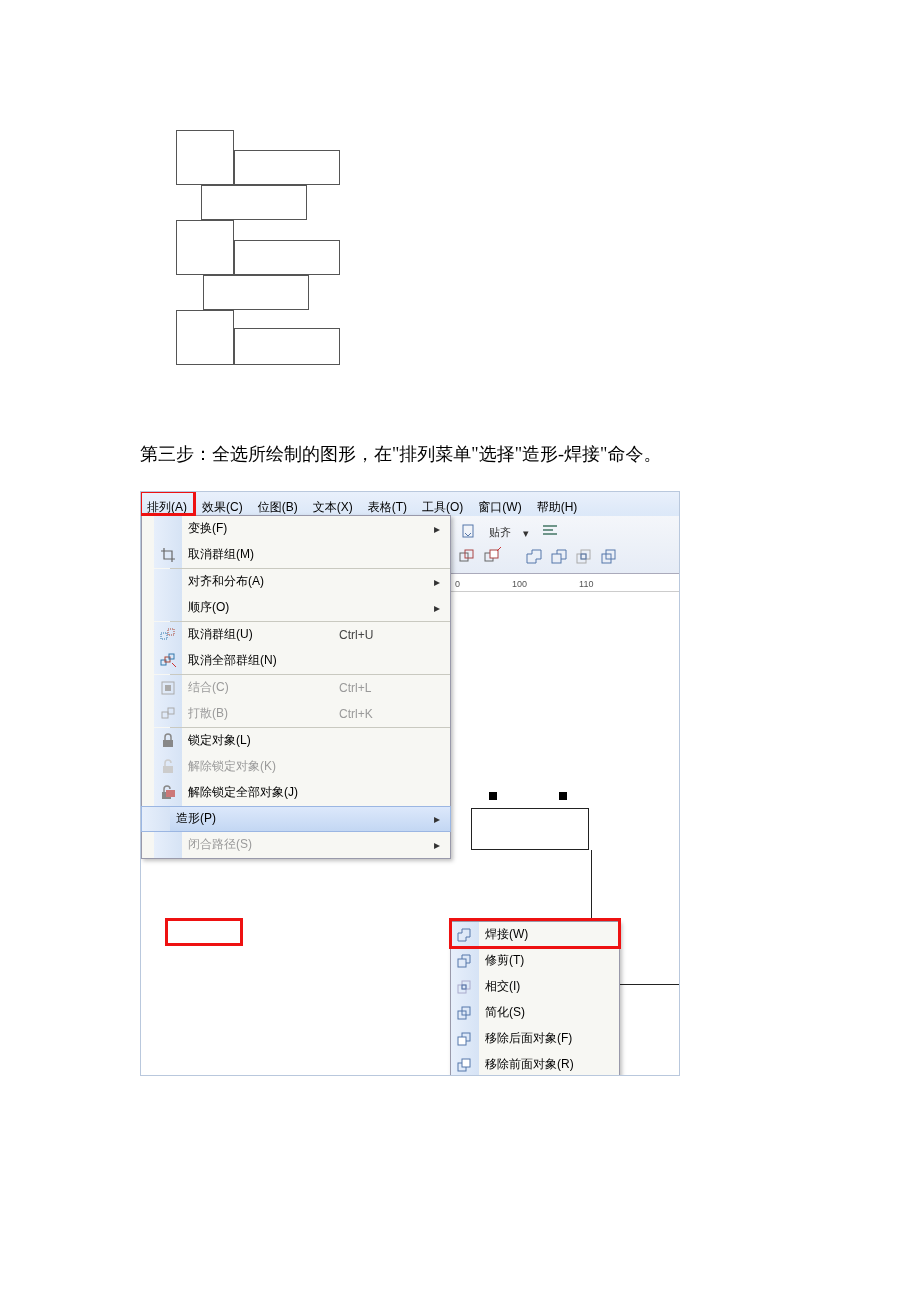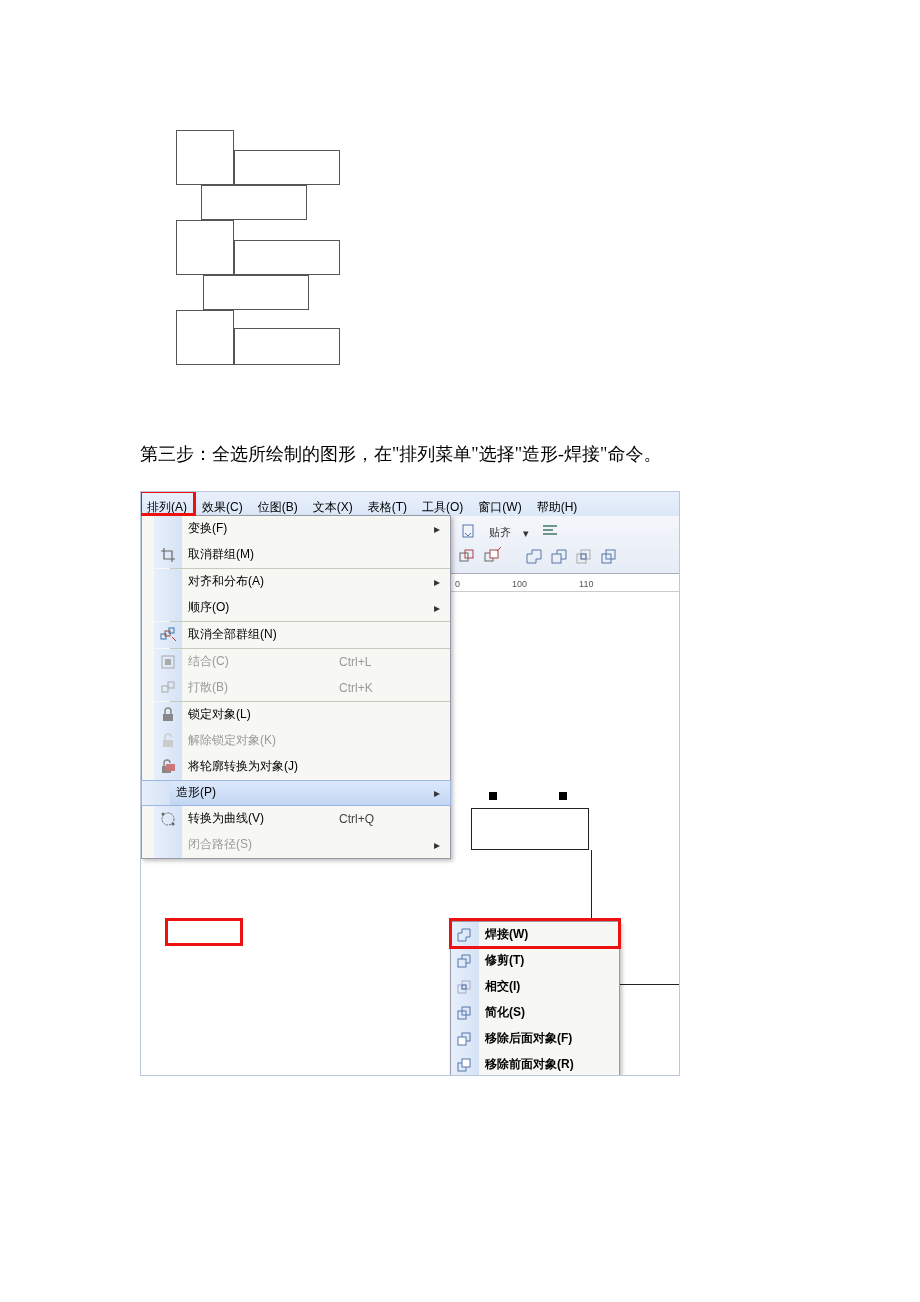--- a/index.html
+++ b/index.html
@@ -15,21 +15,21 @@
   .dropdown { position: absolute; top: 23px; left: 0; width: 310px; background: #f7f7f3; border: 1px solid #99a; box-shadow: 2px 2px 4px rgba(0,0,0,.25); }
   .dd-row { display: flex; align-items: center; height: 26px; position: relative; margin-left: 12px; }
   .dd-row .ic { width: 28px; display: flex; align-items: center; justify-content: center; flex-shrink: 0; }
   .dd-row .lbl { flex: 1; padding-left: 6px; color: #000; }
   .dd-row.dis .lbl, .dd-row.dis .sc { color: #9a9a9a; }
   .dd-row .sc { width: 95px; text-align: left; color: #444; padding-right: 10px; }
   .dd-row .arrow { width: 16px; color: #333; }
   .dd-sep { height: 1px; background: #c9c9c0; margin-left: 28px; }
   .dd-row.hl { background: linear-gradient(#dce8fb,#c3d7f3); border: 1px solid #9bb6e2; margin: -1px; height: 26px; }
 
-  .submenu { position: absolute; top: 0; left: 309px; width: 170px; background: #f7f7f3; border: 1px solid #99a; box-shadow: 2px 2px 4px rgba(0,0,0,.25); font-weight: bold; }
+  .submenu { position: absolute; top: 0; left: 309px; width: 170px; background: #f7f7f3; border: 1px solid #99a; box-shadow: 2px 2px 4px rgba(0,0,0,.25); }
   .sm-row { display: flex; align-items: center; height: 26px; }
   .sm-row .ic { width: 28px; display: flex; align-items: center; justify-content: center; background: linear-gradient(to right,#e7effb,#d6e3f5); align-self: stretch; }
   .sm-row .lbl { flex: 1; padding-left: 6px; }
 
   .toolbar-bg { position: absolute; top: 24px; left: 310px; right: 0; height: 58px; background: linear-gradient(#f4f6fa,#e6ecf6); border-bottom: 1px solid #aab; }
   .toolbar-bg .row1 { position: absolute; top: 6px; left: 8px; display:flex; gap:12px; align-items:flex-end; font-size:11px; color:#333;}
   .toolbar-bg .row2 { position: absolute; top: 32px; left: 8px; display:flex; gap:7px; align-items:center; }
   .ruler { position: absolute; top: 82px; left: 310px; right: 0; height: 18px; background: #fff; border-bottom: 1px solid #ccc; font-size: 9px; color: #555; display:flex; align-items:flex-end; padding-left:4px; gap:52px;}
   .ruler span { transform: translateY(-2px); }
 
@@ -169,20 +169,31 @@
         <div class="dd-row">
           <div class="ic" style="background: linear-gradient(to right, rgb(231, 239, 251), rgb(214, 227, 245)); align-self: stretch;"></div>
           <div class="lbl">顺序(O)</div>
           <div class="sc"></div>
           <div class="arrow">▸</div>
         </div>
         <div class="dd-sep"></div>
         <div class="dd-row">
           <div class="ic" style="background: linear-gradient(to right, rgb(231, 239, 251), rgb(214, 227, 245)); align-self: stretch;">
             <svg width="16" height="16">
+              <rect x="1" y="6" width="6" height="6" fill="none" stroke="#37a" stroke-dasharray="1 1"></rect>
+              <rect x="8" y="2" width="6" height="6" fill="none" stroke="#a43" stroke-dasharray="1 1"></rect>
+            </svg>
+          </div>
+          <div class="lbl">取消群组(U)</div>
+          <div class="sc">Ctrl+U</div>
+          <div class="arrow"></div>
+        </div>
+        <div class="dd-row">
+          <div class="ic" style="background: linear-gradient(to right, rgb(231, 239, 251), rgb(214, 227, 245)); align-self: stretch;">
+            <svg width="16" height="16">
               <rect x="1" y="7" width="5" height="5" fill="none" stroke="#37a"></rect>
               <rect x="5" y="4" width="5" height="5" fill="none" stroke="#a43"></rect>
               <rect x="9" y="1" width="5" height="5" fill="none" stroke="#37a"></rect>
               <line x1="12" y1="10" x2="16" y2="14" stroke="#c33"></line>
             </svg>
           </div>
           <div class="lbl">取消全部群组(N)</div>
           <div class="sc"></div>
           <div class="arrow"></div>
         </div>
@@ -233,44 +244,32 @@
           <div class="arrow"></div>
         </div>
         <div class="dd-row">
           <div class="ic" style="background: linear-gradient(to right, rgb(231, 239, 251), rgb(214, 227, 245)); align-self: stretch;">
             <svg width="16" height="15">
               <rect x="2" y="7" width="9" height="7" fill="#888"></rect>
               <path d="M4 7V4a3 3 0 016 0" fill="none" stroke="#888" stroke-width="1.5"></path>
               <rect x="6" y="5" width="9" height="7" fill="#c77"></rect>
             </svg>
           </div>
-          <div class="lbl">将轮廓转换为对象(J)</div>
+          <div class="lbl">解除锁定全部对象(J)</div>
           <div class="sc"></div>
           <div class="arrow"></div>
         </div>
         <div class="dd-sep"></div>
         <div class="dd-row hl">
           <div class="ic" style="background: linear-gradient(to right, rgb(231, 239, 251), rgb(214, 227, 245)); align-self: stretch;"></div>
           <div class="lbl">造形(P)</div>
           <div class="sc"></div>
           <div class="arrow">▸</div>
         </div>
         <div class="dd-sep"></div>
-        <div class="dd-row">
-          <div class="ic" style="background: linear-gradient(to right, rgb(231, 239, 251), rgb(214, 227, 245)); align-self: stretch;">
-            <svg width="16" height="16">
-              <circle cx="8" cy="8" r="6" fill="none" stroke="#666" stroke-dasharray="2 1"></circle>
-              <circle cx="3" cy="3" r="1.5" fill="#666"></circle>
-              <circle cx="13" cy="13" r="1.5" fill="#666"></circle>
-            </svg>
-          </div>
-          <div class="lbl">转换为曲线(V)</div>
-          <div class="sc">Ctrl+Q</div>
-          <div class="arrow"></div>
-        </div>
         <div class="dd-row dis">
           <div class="ic" style="background: linear-gradient(to right, rgb(231, 239, 251), rgb(214, 227, 245)); align-self: stretch;"></div>
           <div class="lbl">闭合路径(S)</div>
           <div class="sc"></div>
           <div class="arrow">▸</div>
         </div>
       </div>
 
     <div class="submenu" id="submenu" style="top:429px">
         <div class="sm-row">

